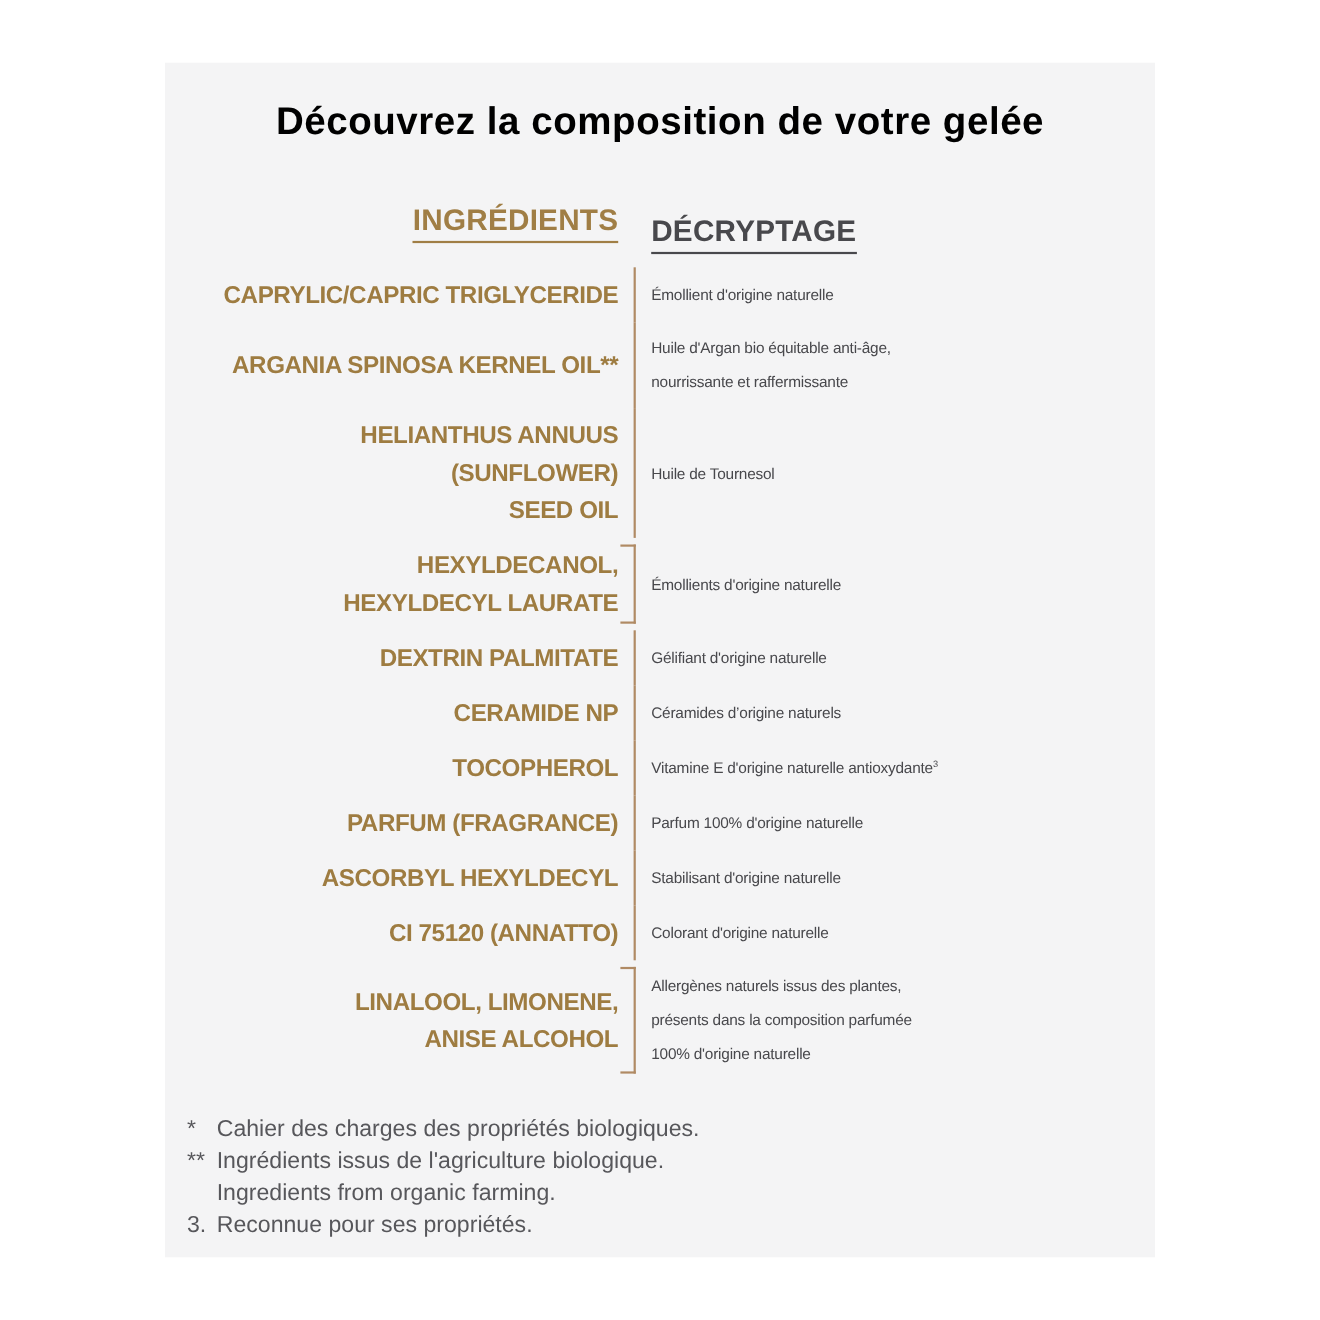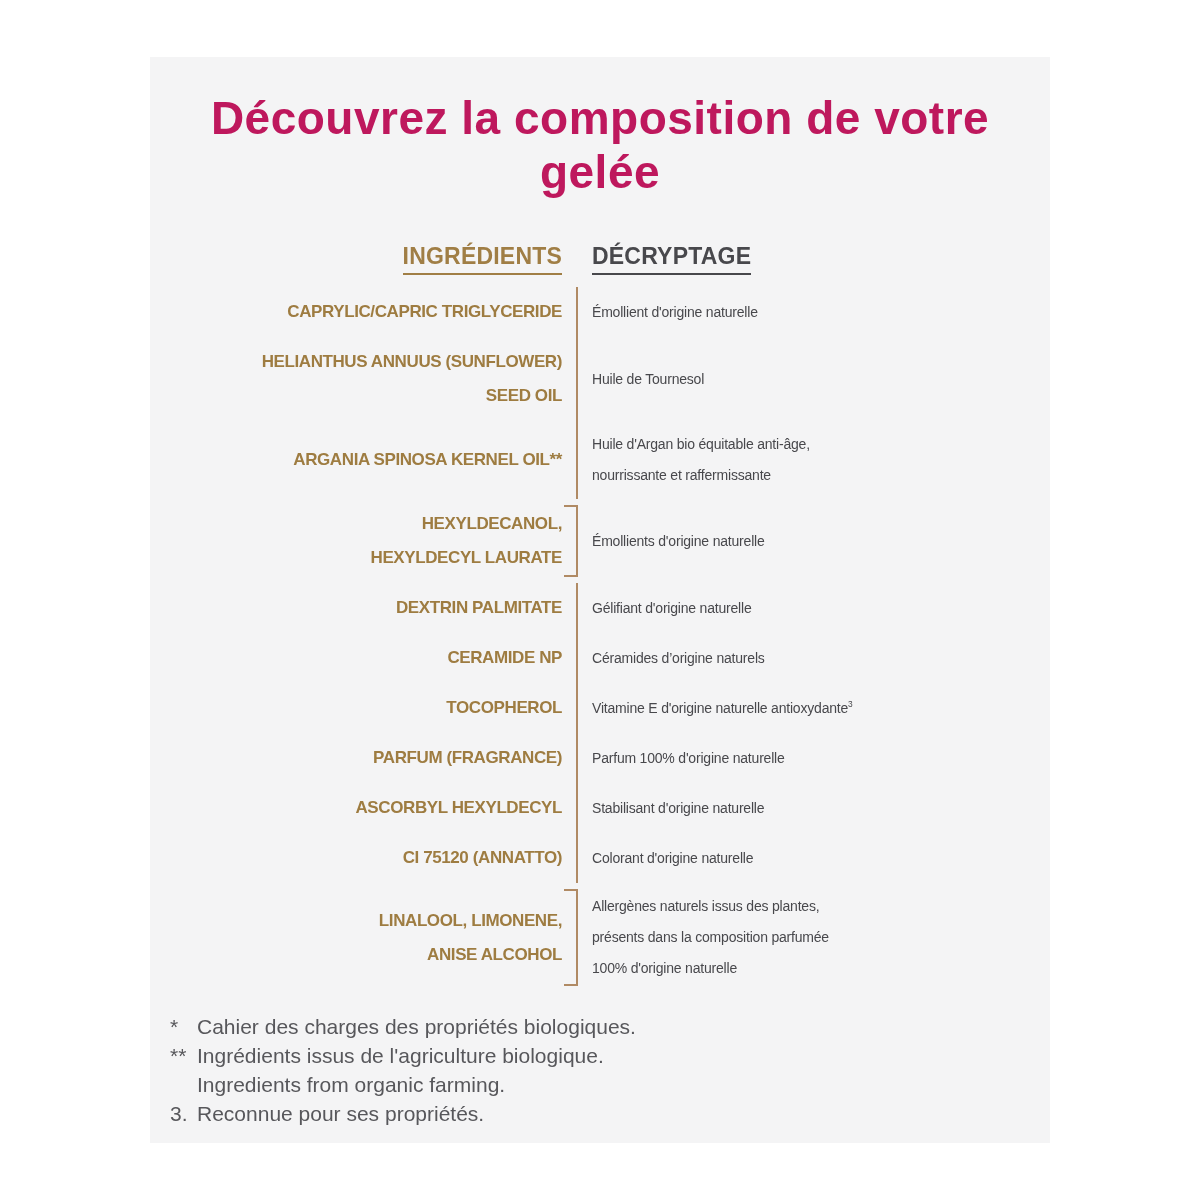--- a/index.html
+++ b/index.html
@@ -15,54 +15,54 @@
     left: 150px;
     top: 57px;
     width: 900px;
     height: 1086px;
     background: #f4f4f5;
     overflow: hidden;
   }
   .title {
     margin: 34px 0 0 0;
     text-align: center;
-    font-size: 46px;
+    font-size: 35px;
     font-weight: bold;
     letter-spacing: 0.5px;
-    color: #be185d;
+    color: #000000;
   }
   .table {
     margin-top: 44px;
     padding-left: 20px;
   }
   .thead, .row {
     display: grid;
     grid-template-columns: 392px 30px 448px;
     align-items: center;
   }
   .thead { margin-bottom: 12px; }
   .hdr {
     display: inline-block;
-    font-size: 23px;
+    font-size: 27px;
     font-weight: bold;
     padding-bottom: 3px;
     border-bottom: 2px solid currentColor;
     letter-spacing: 0.2px;
   }
   .hdr-ing { color: #a07e45; }
   .hdr-desc { color: #48484c; }
   .cell-ing-wrap { text-align: right; }
-  .cell-desc-wrap { text-align: left; }
+  .cell-desc-wrap { text-align: left; margin-top: 20px; }
   .cell {
     padding: 8px 0;
   }
   .cell.ing {
     text-align: right;
     color: #9e7c41;
-    font-size: 17px;
+    font-size: 22px;
     font-weight: bold;
     line-height: 34px;
     letter-spacing: -0.4px;
     white-space: pre-line;
   }
   .cell.desc {
     color: #48484c;
     font-size: 14px;
     line-height: 31px;
     letter-spacing: -0.2px;
@@ -126,31 +126,31 @@
       <div class="cell-desc-wrap"><span class="hdr hdr-desc">DÉCRYPTAGE</span></div>
     </div>
 
     <div class="row">
       <div class="cell ing">CAPRYLIC/CAPRIC TRIGLYCERIDE</div>
       <div class="cell div v-line"></div>
       <div class="cell desc"><span>Émollient d'origine naturelle</span><sup></sup></div>
     </div>
 
     <div class="row">
+      <div class="cell ing">ARGANIA SPINOSA KERNEL OIL**</div>
+      <div class="cell div v-line"></div>
+      <div class="cell desc"><span>Huile d'Argan bio équitable anti-âge,
+nourrissante et raffermissante</span><sup></sup></div>
+    </div>
+
+    <div class="row">
       <div class="cell ing">HELIANTHUS ANNUUS (SUNFLOWER)
 SEED OIL</div>
       <div class="cell div v-line"></div>
       <div class="cell desc"><span>Huile de Tournesol</span><sup></sup></div>
-    </div>
-
-    <div class="row">
-      <div class="cell ing">ARGANIA SPINOSA KERNEL OIL**</div>
-      <div class="cell div v-line"></div>
-      <div class="cell desc"><span>Huile d'Argan bio équitable anti-âge,
-nourrissante et raffermissante</span><sup></sup></div>
     </div>
 
     <div class="row">
       <div class="cell ing">HEXYLDECANOL,
 HEXYLDECYL LAURATE</div>
       <div class="cell div v-bracket"></div>
       <div class="cell desc"><span>Émollients d'origine naturelle</span><sup></sup></div>
     </div>
 
     <div class="row">

